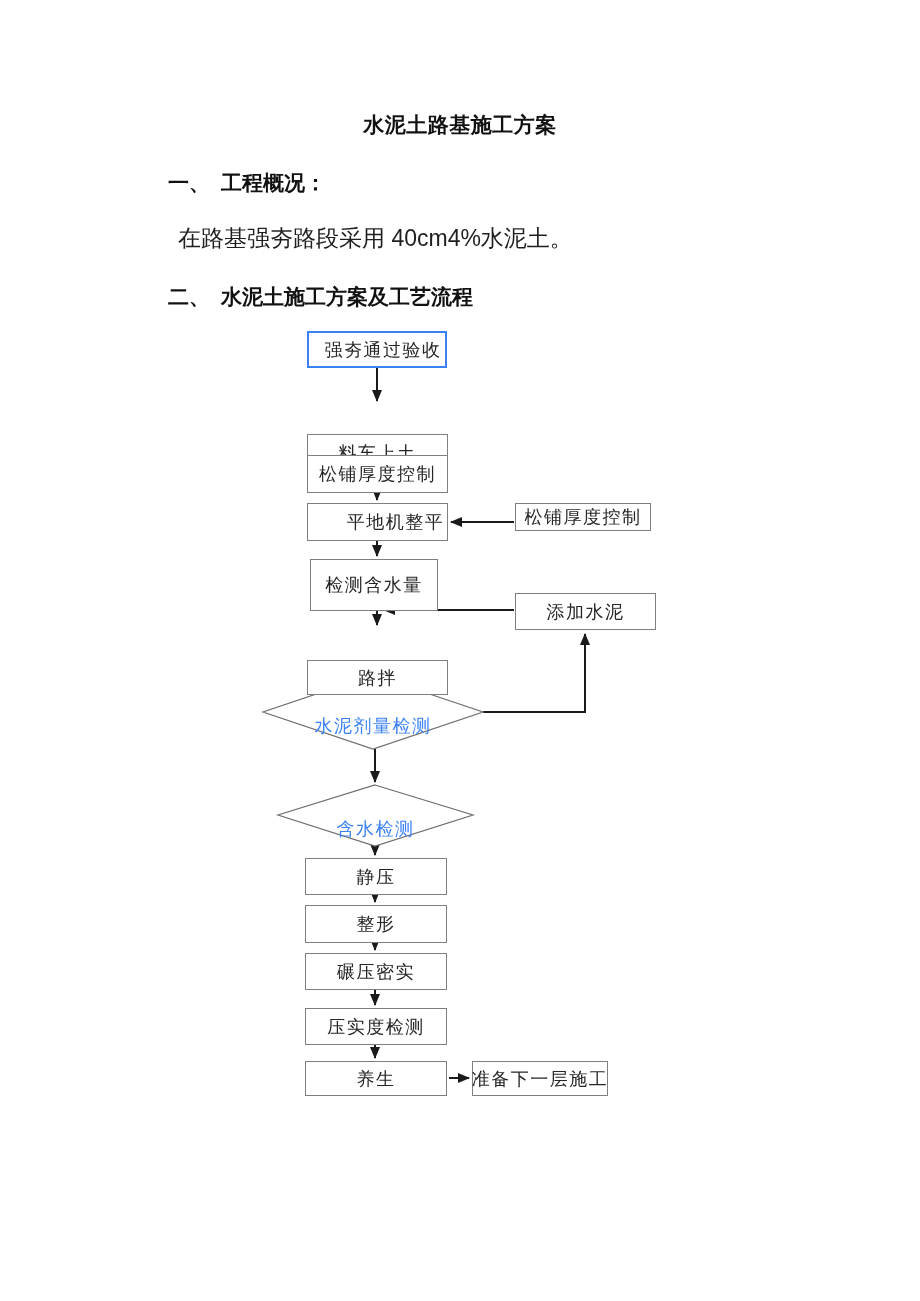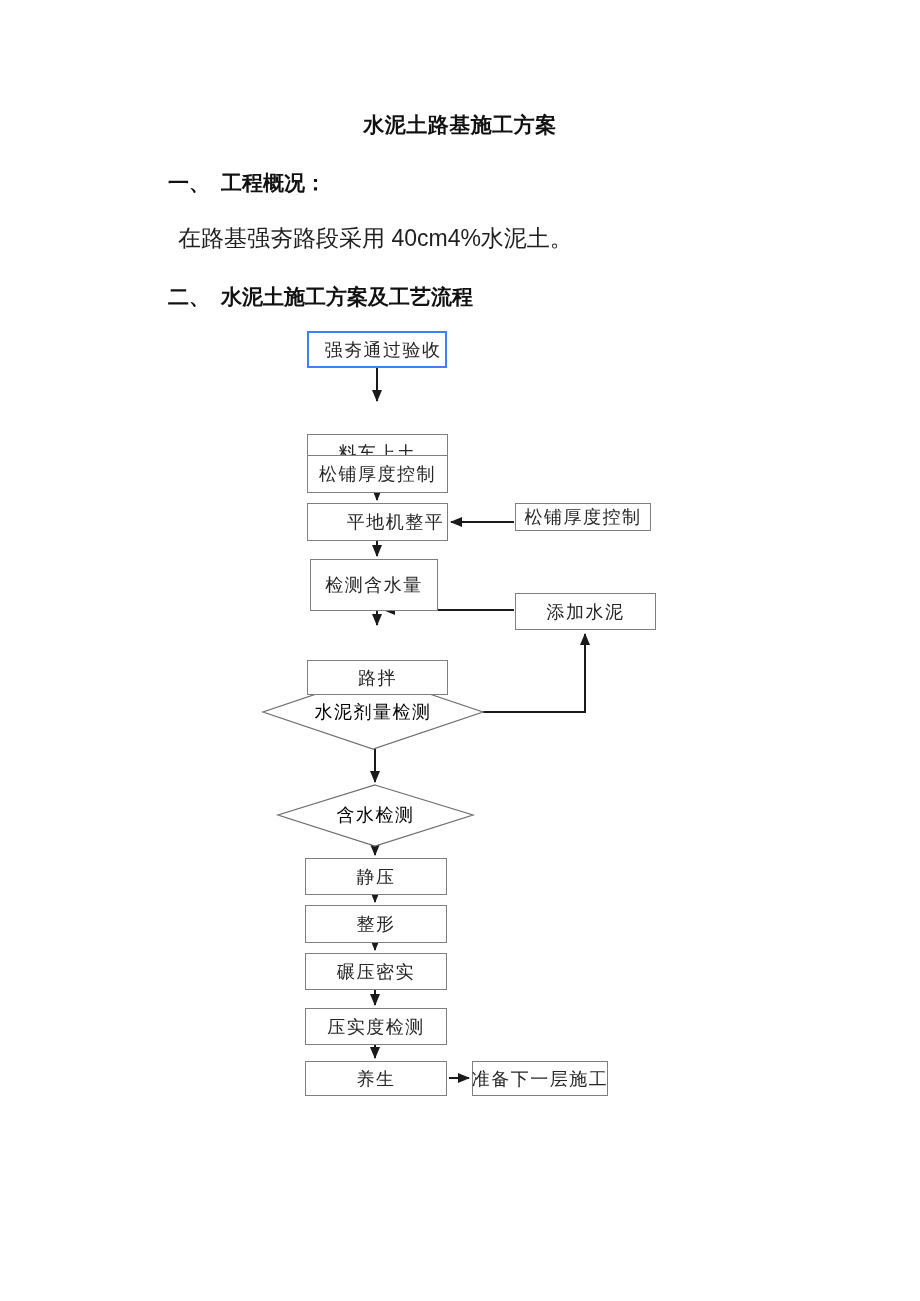--- a/index.html
+++ b/index.html
@@ -25,21 +25,21 @@
   .fc-box{
     position:absolute;box-sizing:border-box;background:#ffffff;
     border:1px solid #7f7f7f;display:flex;align-items:center;justify-content:center;
     font-family:"Liberation Serif","DejaVu Serif",serif;font-size:18px;
     color:#262626;letter-spacing:1.5px;white-space:nowrap;
   }
   .fc-box.start{border:2px solid #3b82f6;padding-left:12px;}
   .fc-diamond-label{
     position:absolute;text-align:center;
     font-family:"Liberation Serif","DejaVu Serif",serif;font-size:18px;
-    color:#000000;letter-spacing:1.5px;white-space:nowrap;
+    color:#3b82f6;letter-spacing:1.5px;white-space:nowrap;margin-top:14px;
   }
 </style>
 </head>
 <body>
 
 <div id="page">
 
   <div class="doc-title">水泥土路基施工方案</div>
 
   <div class="heading" style="left:137px;top:169px;">

